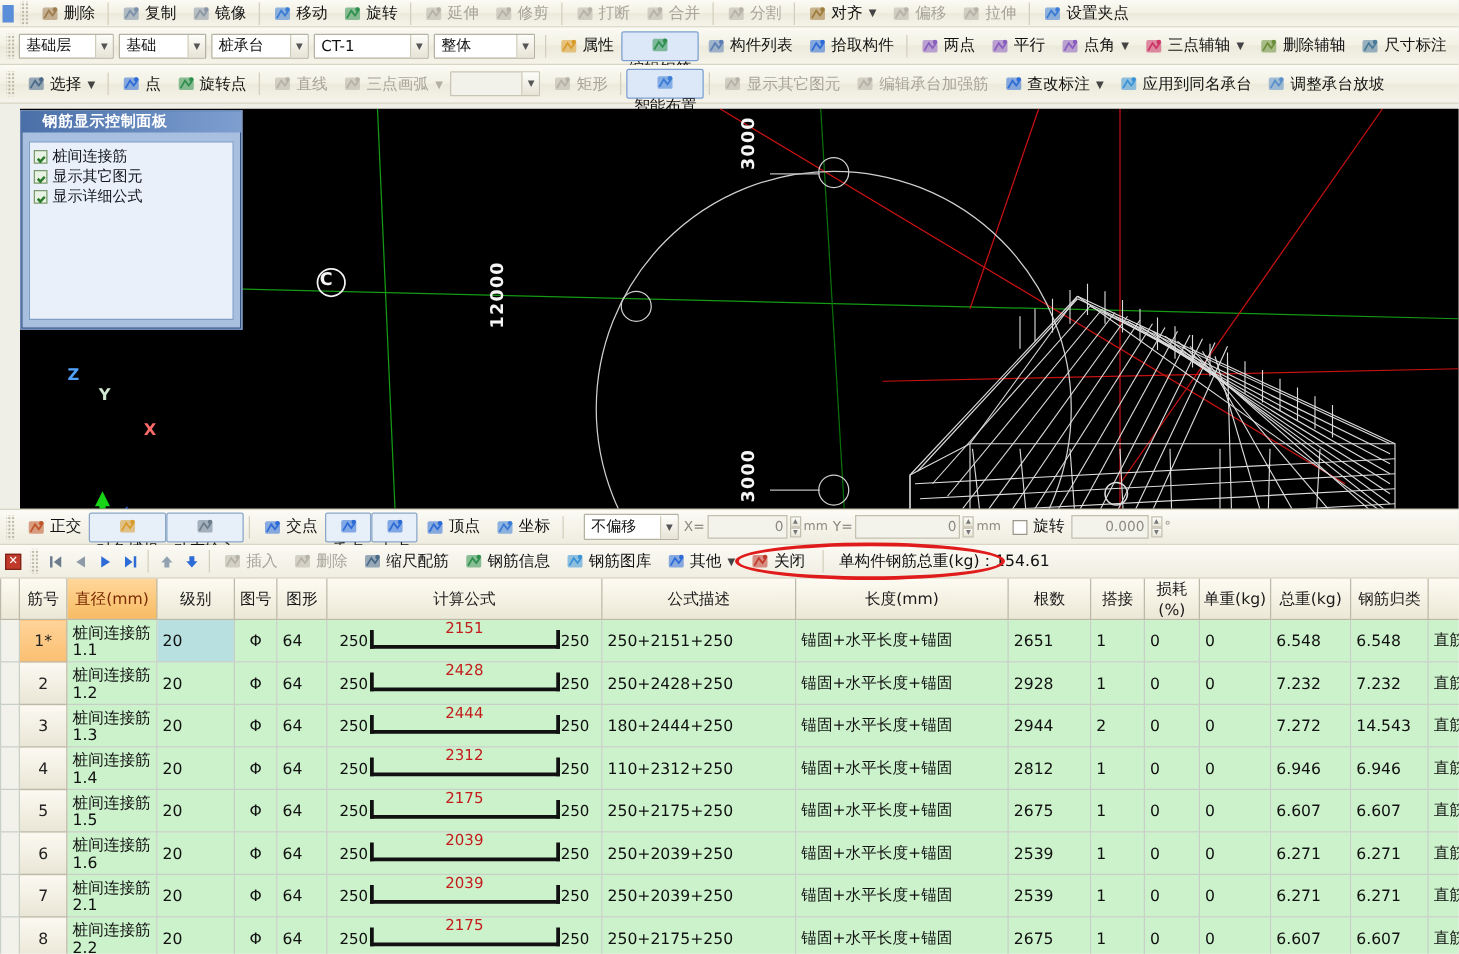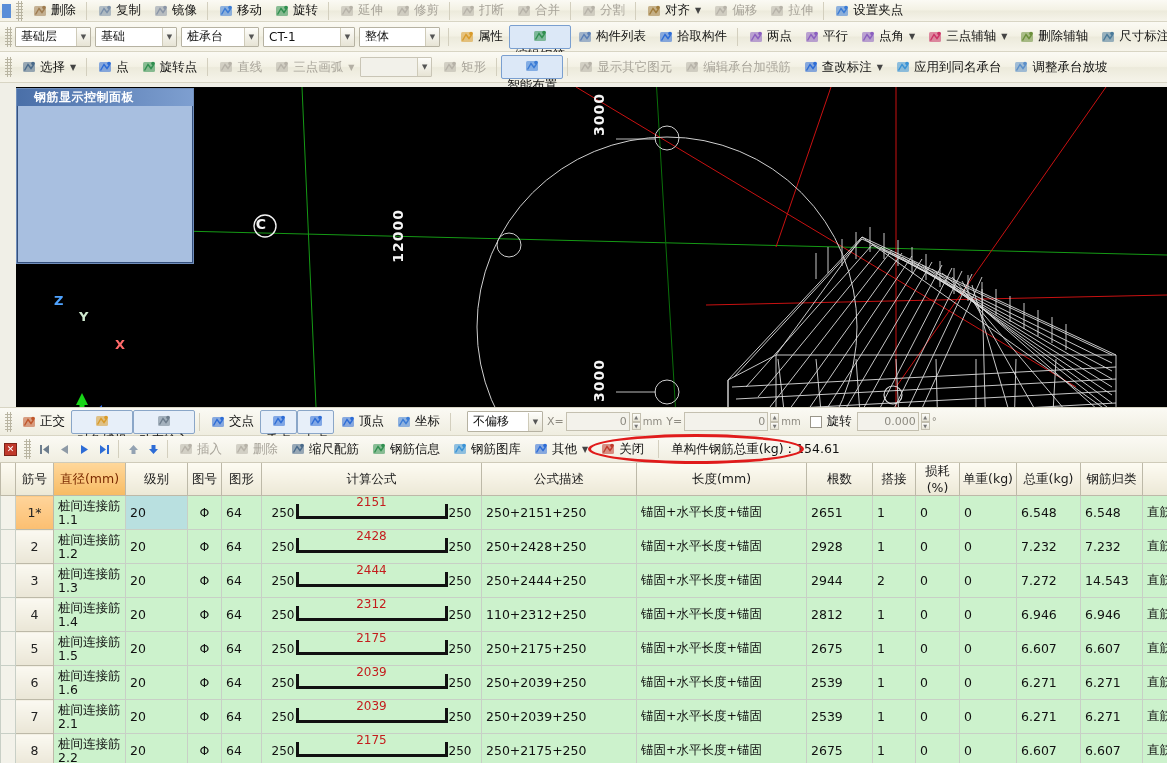--- a/index.html
+++ b/index.html
@@ -333,21 +333,21 @@
         </div>
       </div>
   </div>
 
   <div class="tb row1">
     <div class="grip"></div>
     <div class="combo" style="width:76px">
       <span class="txt">基础层</span>
       <span class="btn">▼</span>
     </div>
-    <div class="combo" style="width:82px">
+    <div class="combo" style="width:70px">
       <span class="txt">基础</span>
       <span class="btn">▼</span>
     </div>
     <div class="combo" style="width:78px">
       <span class="txt">桩承台</span>
       <span class="btn">▼</span>
     </div>
     <div class="combo" style="width:92px">
       <span class="txt">CT-1</span>
       <span class="btn">▼</span>
@@ -733,20 +733,36 @@
     <div style="position:absolute;left:374px;top:122px;color:#f5f5f5;font-size:14px;font-weight:bold;writing-mode:vertical-rl;transform:rotate(180deg);letter-spacing:1px;">12000</div>
     <div style="position:absolute;left:575px;top:6px;color:#f5f5f5;font-size:14px;font-weight:bold;writing-mode:vertical-rl;transform:rotate(180deg);letter-spacing:1px;">3000</div>
     <div style="position:absolute;left:575px;top:272px;color:#f5f5f5;font-size:14px;font-weight:bold;writing-mode:vertical-rl;transform:rotate(180deg);letter-spacing:1px;">3000</div>
     <div style="position:absolute;left:38px;top:206px;color:#4fa3ff;font-size:13px;font-weight:bold;">Z</div>
     <div style="position:absolute;left:63px;top:222px;color:#cfe8cf;font-size:13px;font-weight:bold;">Y</div>
     <div style="position:absolute;left:99px;top:250px;color:#ff6a6a;font-size:13px;font-weight:bold;">X</div>
   </div>
 
   <div id="ctrlpanel">
     <div class="hd">钢筋显示控制面板</div>
+    <div class="body">
+      <div id="chklist">
+          <div class="chkrow">
+            <span class="chkbox"></span>
+            <span>桩间连接筋</span>
+          </div>
+          <div class="chkrow">
+            <span class="chkbox"></span>
+            <span>显示其它图元</span>
+          </div>
+          <div class="chkrow">
+            <span class="chkbox"></span>
+            <span>显示详细公式</span>
+          </div>
+        </div>
+    </div>
   </div>
 
   <div id="snapbar">
     <div class="grip"></div>
     <div id="snapitems" style="display:flex;align-items:center;">
         <div class="ti">
           <span class="ico">
             <svg width="16" height="16" viewBox="0 0 16 16">
               <rect x="2" y="3" width="12" height="10" rx="1.5" fill="#c0562a" opacity="0.55"></rect>
               <path d="M3.5 11.5 L7 5.5 L10 9.5 L12.5 6" stroke="#c0562a" stroke-width="1.4" fill="none"></path>
@@ -1082,21 +1098,21 @@
             <td class="">64</td>
             <td>
               <div class="shape">
                 <span class="side">250</span>
                 <span class="bracket">
                   <b>2444</b>
                 </span>
                 <span class="side">250</span>
               </div>
             </td>
-            <td>250+2444+250</td>
+            <td>180+2444+250</td>
             <td>锚固+水平长度+锚固</td>
             <td>2944</td>
             <td>2</td>
             <td>0</td>
             <td>0</td>
             <td>7.272</td>
             <td>14.543</td>
             <td>直筋</td>
             <td></td>
           </tr>

